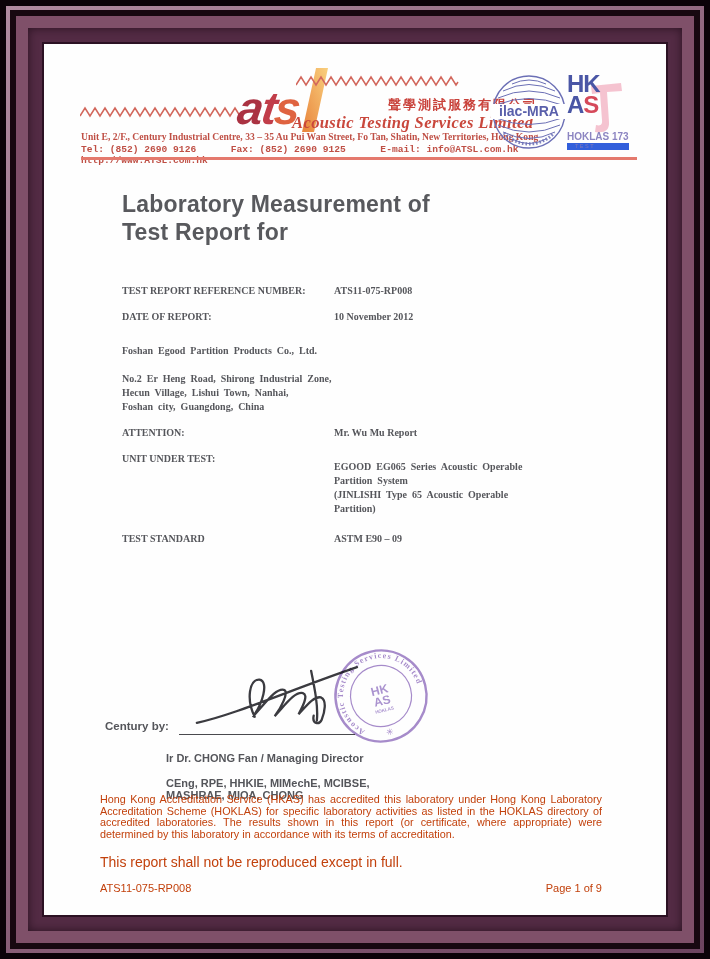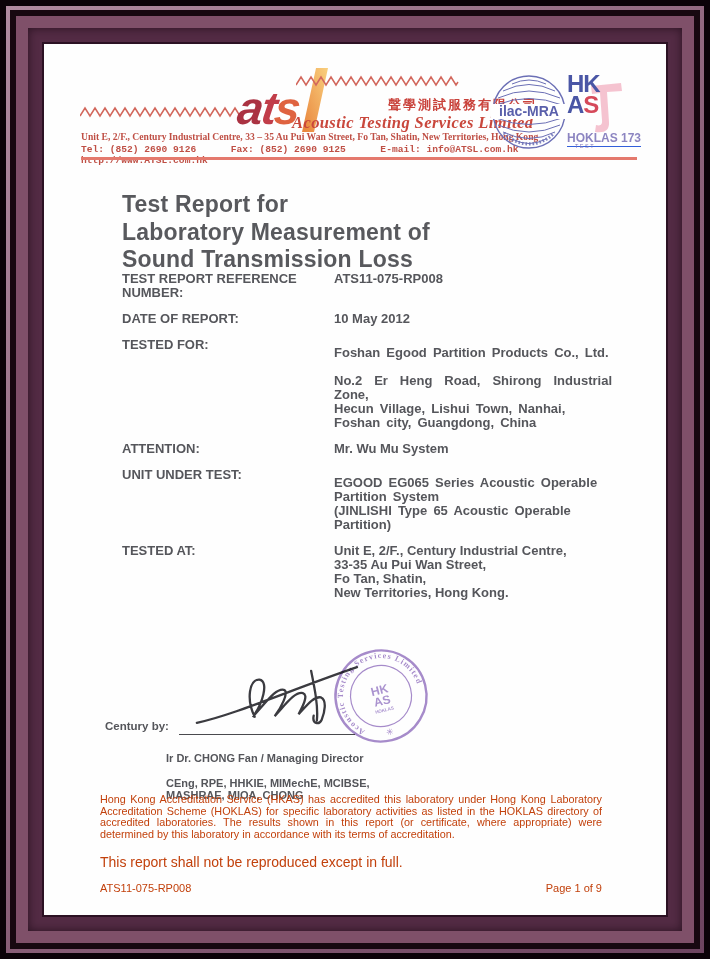--- a/index.html
+++ b/index.html
@@ -32,30 +32,30 @@
       font-weight:700;font-size:9.6px;color:#bf4f45;white-space:nowrap;}
   .contact{position:absolute;left:37px;top:100px;font-family:Liberation Mono, monospace;
       font-weight:700;font-size:9.6px;color:#bf4f45;white-space:pre-wrap;}
   .rule{position:absolute;left:37px;top:113px;width:556px;height:2.5px;background:#e4796d;}
   .ilac{position:absolute;left:447px;top:29px;}
   .hkas{position:absolute;left:523px;top:30px;width:60px;height:84px;}
   .hkas-swoosh{position:absolute;left:0;top:0;}
   .hkas-hk,.hkas-as{position:relative;font-weight:800;font-size:24px;line-height:20px;letter-spacing:-1px;color:#4a56a5;}
   .hkas-as{margin-top:1px;}
   .hkas-as .s-red{color:#d5495a;}
-  .hkas-hoklas{position:absolute;left:0;top:57px;font-weight:700;font-size:12px;color:#8078bb;
-      border-bottom:1px solid #1d4ed8;padding-bottom:1px;white-space:nowrap;opacity:.9;}
+  .hkas-hoklas{position:absolute;left:0;top:57px;font-weight:700;font-size:10px;color:#8078bb;
+      border-bottom:7px solid #1d4ed8;padding-bottom:1px;white-space:nowrap;opacity:.9;}
   .hkas-test{position:absolute;left:8px;top:69px;font-size:5.5px;letter-spacing:1.5px;color:#8078bb;}
 
   
   .title{position:absolute;left:78px;top:147px;font-weight:700;font-size:23px;line-height:27.5px;
       color:#58595d;letter-spacing:.2px;}
 
   
-  .fields{position:absolute;left:78px;top:228px;width:490px;font-size:13px;font-weight:700;color:#55565b;}
+  .fields{position:absolute;left:78px;top:240px;width:490px;font-size:10px;font-weight:700;color:#55565b;font-family:Liberation Serif, serif;}
   .frow{display:flex;margin-bottom:12px;}
   .frow .lbl{width:212px;flex-shrink:0;line-height:14px;}
   .frow .val{flex:1;line-height:14px;white-space:pre-line;}
   .frow .val.spread{text-align:justify;word-spacing:2.5px;margin-top:8px;}
   .gap-lg{margin-top:16px;}
   .approved-lbl{position:absolute;left:61px;top:676px;font-size:11.5px;font-weight:600;color:#54555a;}
   .sig{position:absolute;left:148px;top:620px;transform:rotate(-2deg);}
   .sig-line{position:absolute;left:135px;top:690px;width:176px;border-top:1.6px solid #4a4a4e;}
   .sig-names{position:absolute;left:122px;top:695px;font-size:11px;font-weight:600;color:#54555a;line-height:12.5px;white-space:pre-line;}
   .stamp{position:absolute;left:287px;top:602px;transform:rotate(-14deg);opacity:.88;mix-blend-mode:multiply;}
@@ -125,59 +125,54 @@
         <svg class="hkas-swoosh" width="60" height="84" viewBox="0 0 60 84">
           <path d="M24,12 L54,9 L55,17 L40,18 L42,48 Q43,60 28,58 L29,51 Q36,53 35,46 L33,19 L25,20 Z" fill="#f4bccb" opacity="0.9"></path>
         </svg>
         <div class="hkas-hk">HK</div>
         <div class="hkas-as"><span>A</span><span class="s-red">S</span></div>
         <div class="hkas-hoklas">HOKLAS 173</div>
         <div class="hkas-test">TEST</div>
       </div>
 
       <div class="title">
+        <div>Laboratory Measurement of</div>
         <div>Test Report for</div>
-        <div>Laboratory Measurement of</div>
-        <div>Sound Transmission Loss</div>
       </div>
 
       <div class="fields">
         <div class="frow">
           <div class="lbl">TEST REPORT REFERENCE NUMBER:</div>
           <div class="val">ATS11-075-RP008</div>
         </div>
         <div class="frow">
           <div class="lbl">DATE OF REPORT:</div>
-          <div class="val">10 May 2012</div>
-        </div>
-        <div class="frow">
-          <div class="lbl">TESTED FOR:</div>
+          <div class="val">10 November 2012</div>
+        </div>
+        <div class="frow">
           <div class="val spread">Foshan Egood Partition Products Co., Ltd.
 
 No.2 Er Heng Road, Shirong Industrial Zone,
 Hecun Village, Lishui Town, Nanhai,
 Foshan city, Guangdong, China</div>
         </div>
         <div class="frow">
           <div class="lbl">ATTENTION:</div>
-          <div class="val">Mr. Wu Mu System</div>
+          <div class="val">Mr. Wu Mu Report</div>
         </div>
         <div class="frow">
           <div class="lbl">UNIT UNDER TEST:</div>
           <div class="val spread">EGOOD EG065 Series Acoustic Operable
 Partition System
 (JINLISHI Type 65 Acoustic Operable
 Partition)</div>
         </div>
-        <div class="frow">
-          <div class="lbl">TESTED AT:</div>
-          <div class="val">Unit E, 2/F., Century Industrial Centre,
-33-35 Au Pui Wan Street,
-Fo Tan, Shatin,
-New Territories, Hong Kong.</div>
+        <div class="frow gap-lg">
+          <div class="lbl">TEST STANDARD</div>
+          <div class="val">ASTM E90 – 09</div>
         </div>
       </div>
 
       <div class="approved-lbl">Century by:</div>
       <svg class="sig" width="170" height="66" viewBox="0 0 170 66">
         <path d="M4,56 C40,50 100,26 166,6
                  M62,52 C54,34 58,14 68,15 C78,17 70,40 60,52 C74,38 84,24 92,26 C98,28 88,45 82,52
                  C94,40 103,28 111,30 C117,32 110,44 106,51 C114,43 122,33 129,35 C135,38 132,50 129,57 C126,63 119,61 121,53
                  M120,8 C123,26 126,44 124,58" fill="none" stroke="#3b3b40" stroke-width="2.3" stroke-linecap="round"></path>
       </svg>

